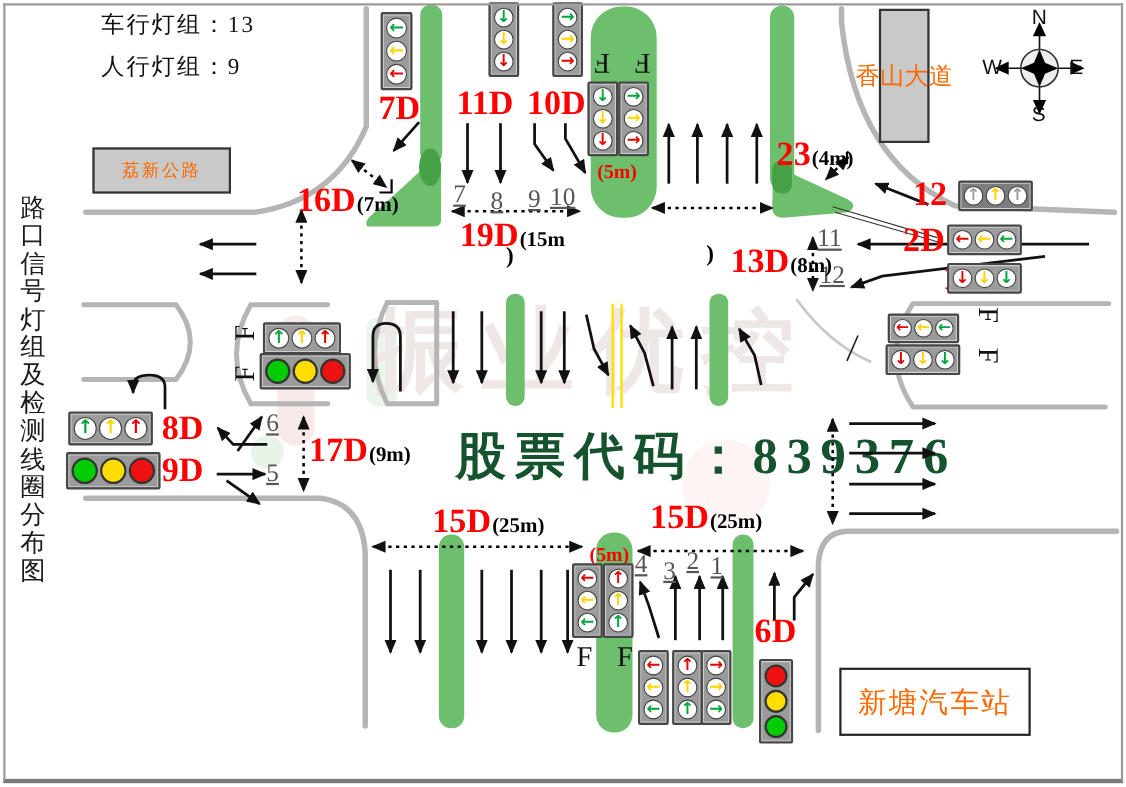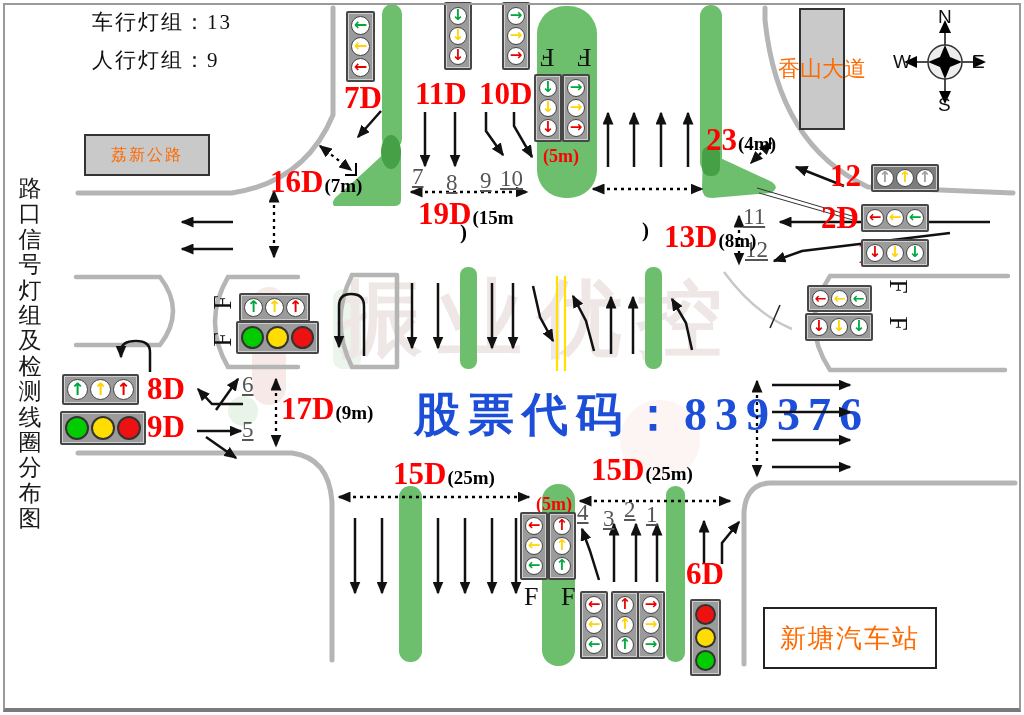--- a/index.html
+++ b/index.html
@@ -7,21 +7,21 @@
          font-family:"Liberation Serif",serif;}
   .frame{position:absolute;inset:3px;border:2px solid #9a9a9a;border-bottom:4px solid #7a7a7a;
          pointer-events:none;z-index:6;}
   .layer{position:absolute;left:0;top:0;width:1024px;height:715px;}
   #wmlayer{z-index:0;} #roads{z-index:1;} #overlay{z-index:2;} #boxes{z-index:3;}
 
   
   .wm1{position:absolute;left:338px;top:262px;font:bold 84px "Liberation Serif",serif;
        color:#efe6e6;letter-spacing:16px;white-space:nowrap;}
   .wm2{position:absolute;left:414px;top:384px;font:bold 46px "Liberation Serif",serif;
-       color:#1d4ed8;letter-spacing:8px;white-space:nowrap;}
+       color:#14532d;letter-spacing:8px;white-space:nowrap;}
   .blob{position:absolute;}
 
   
   .hdr{position:absolute;left:92px;top:8px;font:21px "Liberation Serif",serif;color:#111;letter-spacing:2px;}
   .hdr2{top:46px;}
   .sidetitle{position:absolute;left:14px;top:176px;width:32px;font:23px "Liberation Serif",serif;
              color:#1a1a1a;line-height:25.4px;text-align:center;}
 
   
   .roadbox{position:absolute;display:flex;align-items:center;justify-content:center;

